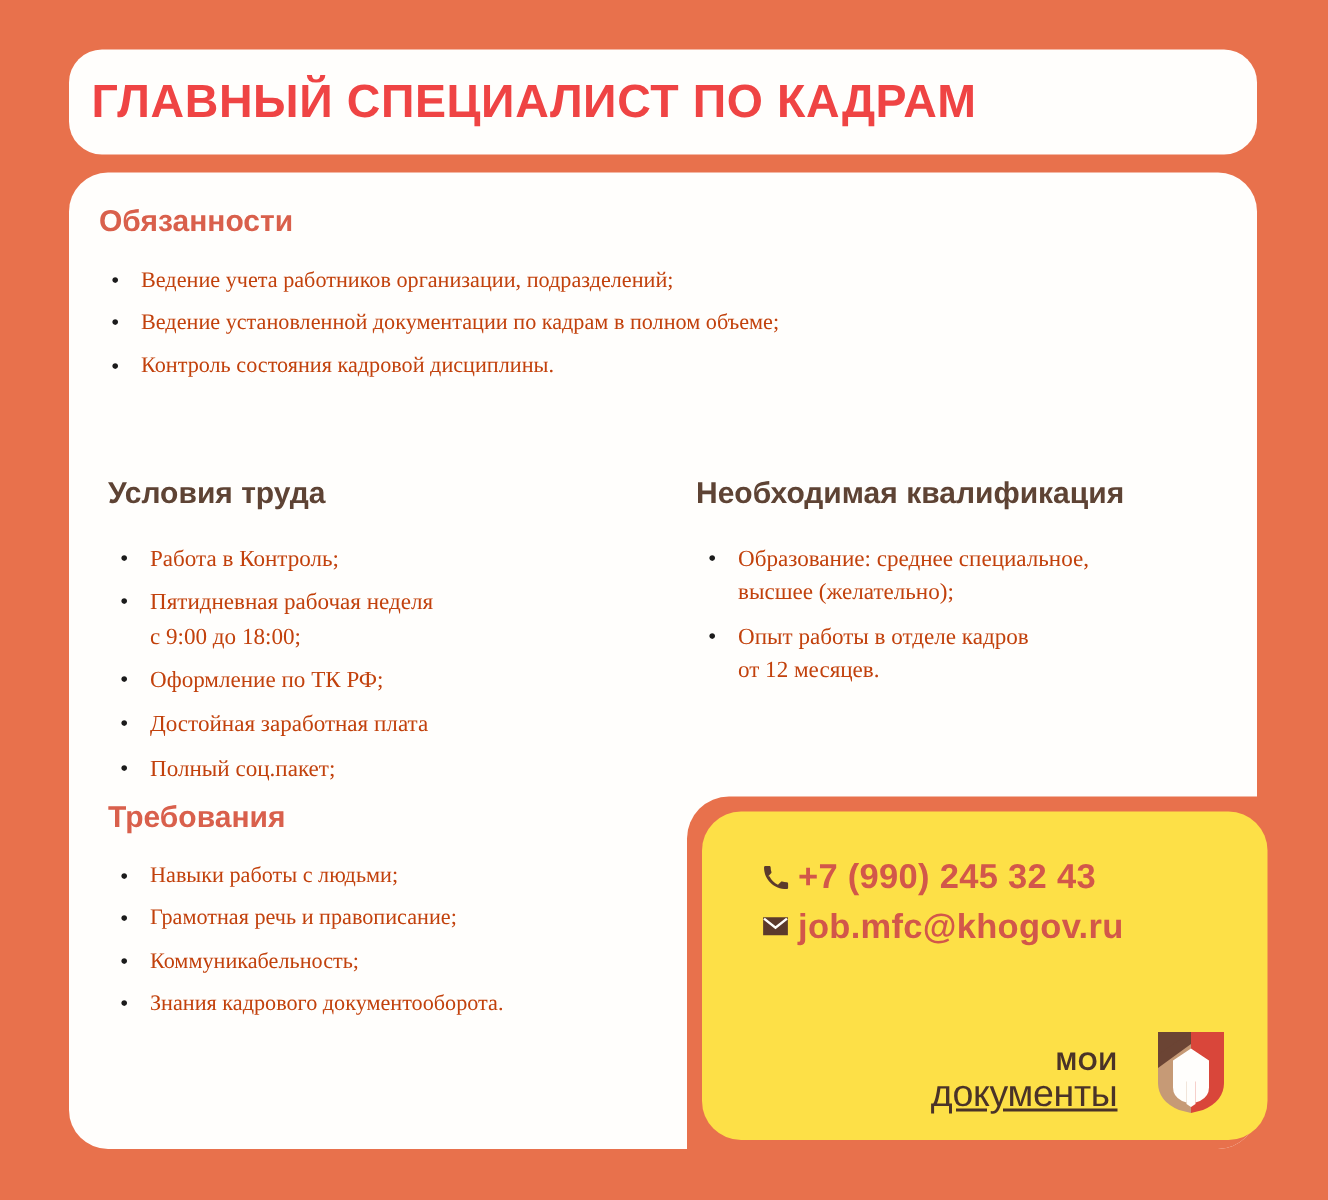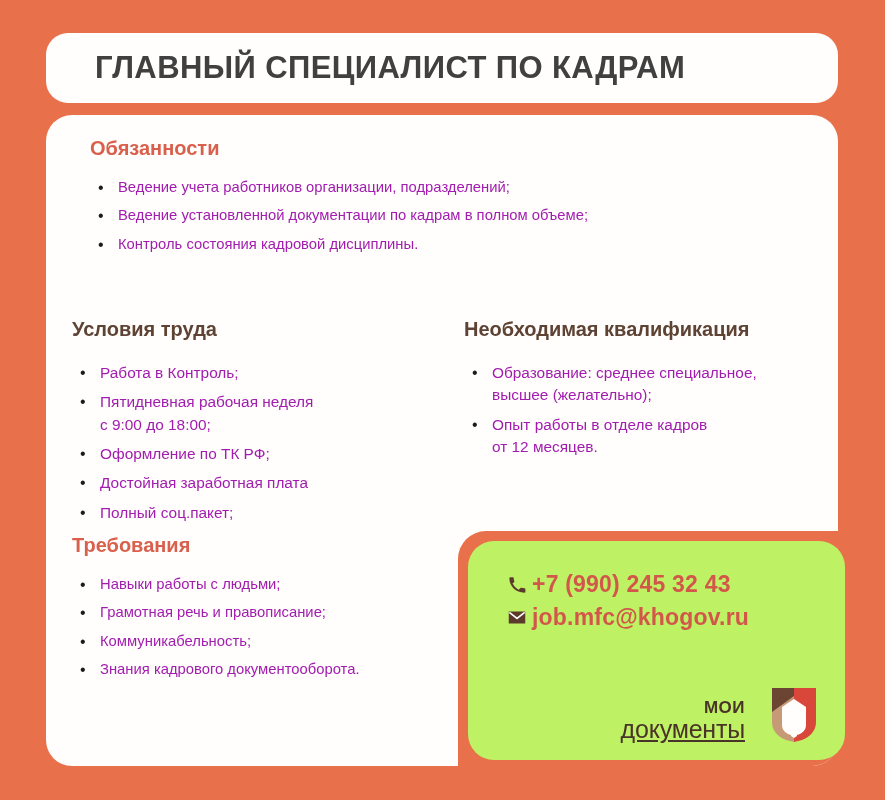--- a/index.html
+++ b/index.html
@@ -23,23 +23,23 @@
     width: 792px;
     height: 70px;
     background: #fffefc;
     border-radius: 22px;
     display: flex;
     align-items: center;
   }
   .title-text {
     font-size: 31px;
     font-weight: bold;
-    color: #404040;
+    color: #ef4444;
     letter-spacing: 0.4px;
-    padding-left: 49px;
+    padding-left: 15px;
     white-space: nowrap;
   }
 
   
   .main-card {
     position: absolute;
     left: 46px;
     top: 115px;
     width: 792px;
     height: 651px;
@@ -59,30 +59,30 @@
     border-bottom-right-radius: 26px;
   }
 
   
   .contact-card {
     position: absolute;
     left: 468px;
     top: 541px;
     width: 377px;
     height: 219px;
-    background: #bef264;
+    background: #fde047;
     border-radius: 26px;
     z-index: 5;
   }
 
   
   .section {
     position: absolute;
   }
-  .sec-duties     { left: 44px;  top: 22px;  width: 700px; }
+  .sec-duties     { left: 20px;  top: 22px;  width: 700px; }
   .sec-conditions { left: 26px;  top: 203px; width: 370px; }
   .sec-qualif     { left: 418px; top: 203px; width: 360px; }
   .sec-require    { left: 26px;  top: 419px; width: 400px; }
 
   .heading {
     font-size: 20px;
     font-weight: bold;
     margin: 0 0 18px 0;
     line-height: 1.1;
   }
@@ -95,23 +95,24 @@
   ul.bullets {
     list-style: none;
     margin: 0;
     padding: 0;
   }
   ul.bullets > li {
     position: relative;
     padding-left: 28px;
     margin-bottom: 6px;
     font-size: 14.8px;
-    color: #a21caf;
+    color: #c2410c;
     line-height: 1.45;
     white-space: pre-line;
+    font-family: Liberation Serif, serif;
   }
   ul.bullets > li::before {
     content: "•";
     position: absolute;
     left: 8px;
     top: -1px;
     font-size: 16px;
     color: #1b1b1b;
   }
   .sec-conditions ul.bullets > li,

